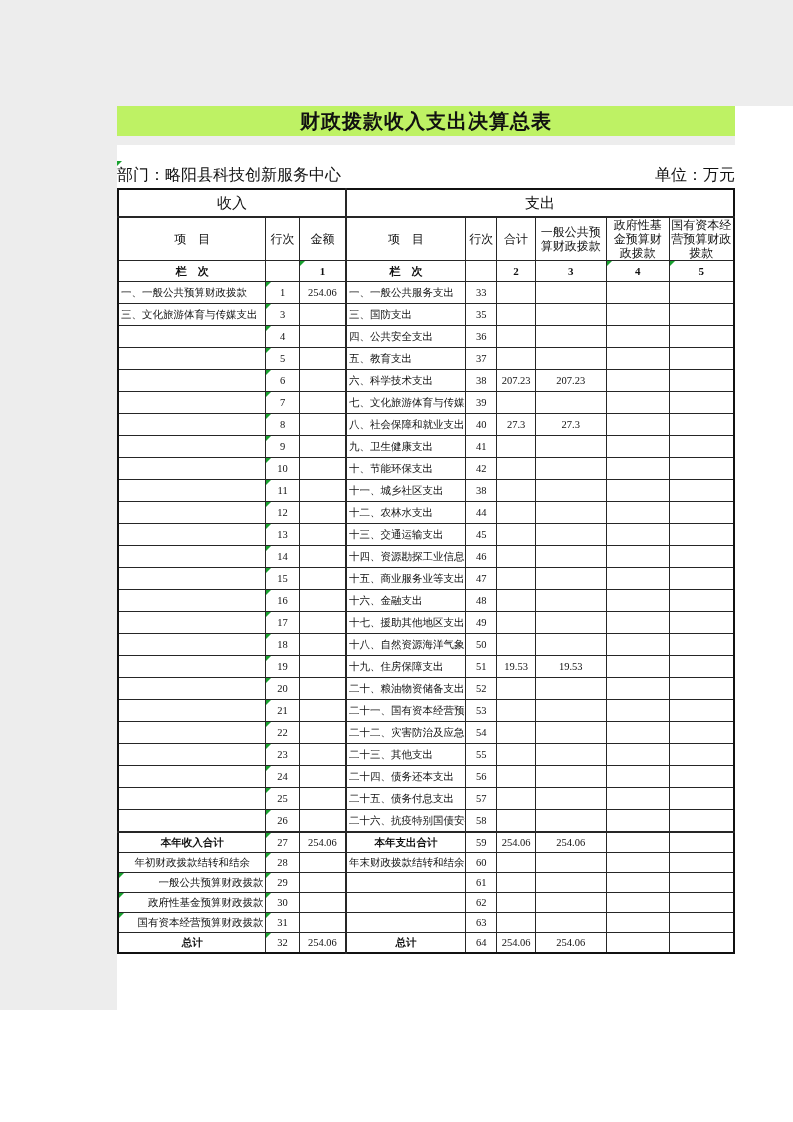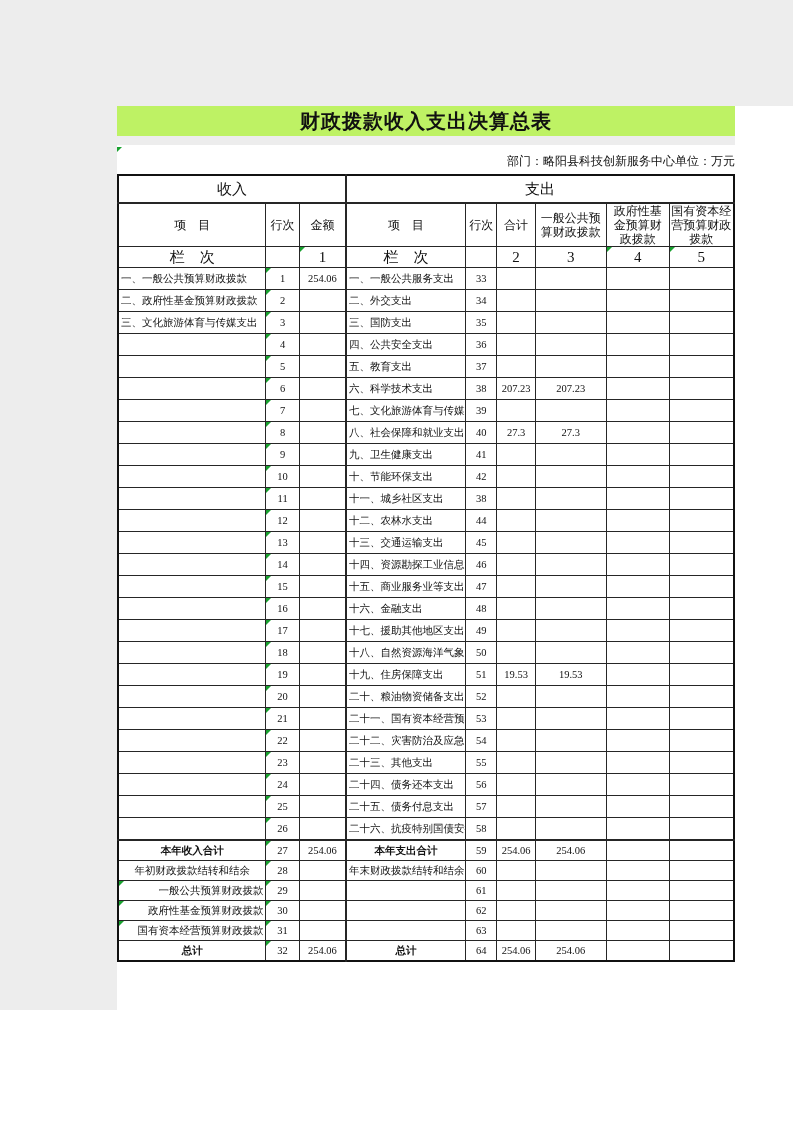--- a/index.html
+++ b/index.html
@@ -10,31 +10,31 @@
   .gray-band{position:absolute;background:#ededed}
   .band-top{left:0;top:0;width:793px;height:106px}
   .band-left{left:0;top:106px;width:117px;height:904px}
   .band-gap{left:0;top:136px;width:735px;height:9px}
 
   .sheet{position:absolute;left:117px;top:106px;width:618px}
   .title-box{height:30px;background:#bef264}
   .title{text-align:center;font-size:20px;font-weight:bold;line-height:30px;letter-spacing:1px}
   .content{position:absolute;top:39px;left:0;width:618px;background:#fff;padding-top:2px}
   .code-line{text-align:right;font-size:12px;height:20px;line-height:20px;padding-right:1px}
-  .meta-line{display:flex;justify-content:flex-end;font-size:12px;height:24px;line-height:24px;position:relative;margin-top:2px}
+  .meta-line{display:flex;justify-content:space-between;font-size:16px;height:24px;line-height:24px;position:relative;margin-top:16px}
   .dept-marker{position:absolute;left:0;top:-2px;width:0;height:0;
     border-top:5px solid #18a12f;border-right:5px solid transparent}
 
   table{border-collapse:collapse;table-layout:fixed;width:618px;border:2px solid #111;margin-top:1px}
   th,td{border:1px solid #262626;position:relative;overflow:hidden;white-space:nowrap;font-weight:normal;padding:0}
   .secl{border-left-width:2px !important}
   tr.h1 th{border-bottom-width:2px;font-size:15px;height:26px;text-align:center}
   tr.h2 th{font-size:12px;height:42px;text-align:center}
   th.wrap{white-space:normal;font-size:11px;line-height:14px;padding:0 1px}
-  tr.h3 th{font-size:15px;height:20px;font-weight:normal}
+  tr.h3 th{font-size:11px;height:20px;font-weight:bold}
   tr.drow td{height:21px}
   tr.frow td{height:19px}
   tr.fstart td{border-top-width:2px}
   .item{text-align:left;padding:0 2px;font-size:10.5px}
   .num{text-align:center;font-size:10.5px}
   .ac{text-align:center !important}
   .ar{text-align:right !important}
   .b{font-weight:bold}
   td.tri::before,th.tri::before{
     content:"";position:absolute;left:0;top:0;width:0;height:0;
@@ -106,31 +106,20 @@
             <td class="num tri">1</td>
             <td class="num">254.06</td>
             <td class="item secl">一、一般公共服务支出</td>
             <td class="num">33</td>
             <td class="num"></td>
             <td class="num"></td>
             <td class="num"></td>
             <td class="num"></td>
           </tr>
           <tr class="drow">
-            <td class="item">二、政府性基金预算财政拨款</td>
-            <td class="num tri">2</td>
-            <td class="num"></td>
-            <td class="item secl">二、外交支出</td>
-            <td class="num">34</td>
-            <td class="num"></td>
-            <td class="num"></td>
-            <td class="num"></td>
-            <td class="num"></td>
-          </tr>
-          <tr class="drow">
             <td class="item">三、文化旅游体育与传媒支出</td>
             <td class="num tri">3</td>
             <td class="num"></td>
             <td class="item secl">三、国防支出</td>
             <td class="num">35</td>
             <td class="num"></td>
             <td class="num"></td>
             <td class="num"></td>
             <td class="num"></td>
           </tr>

